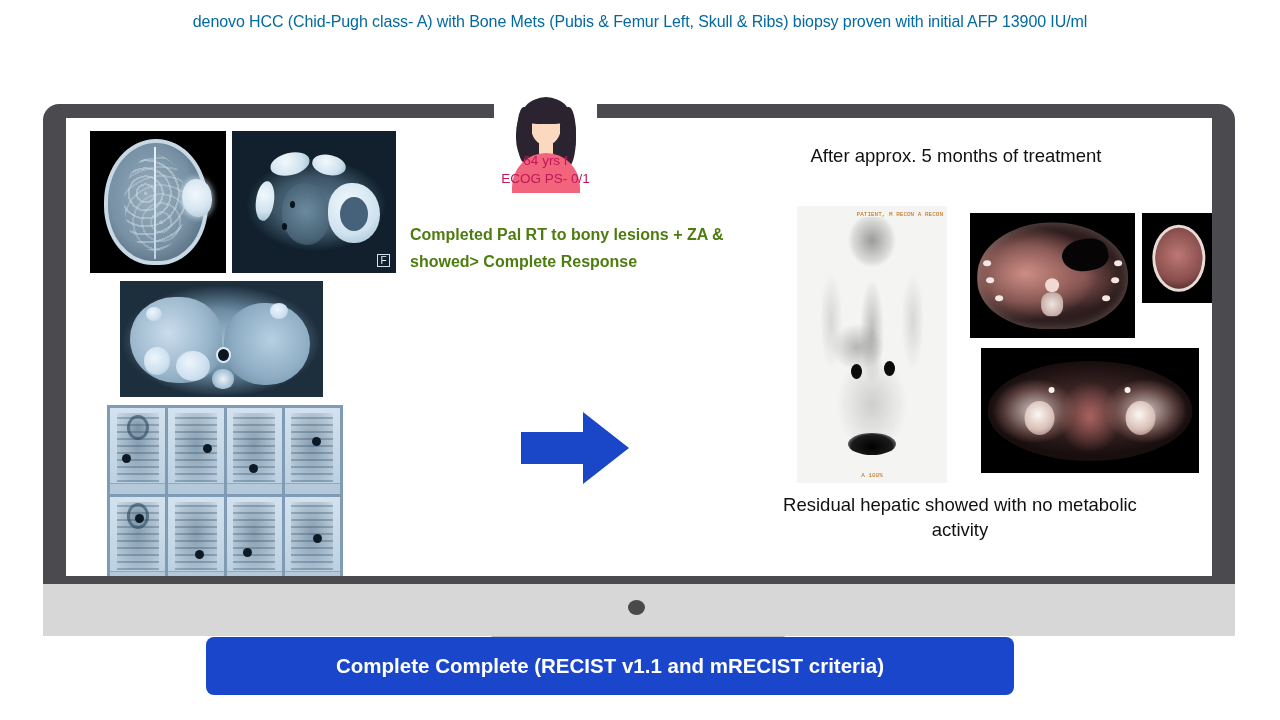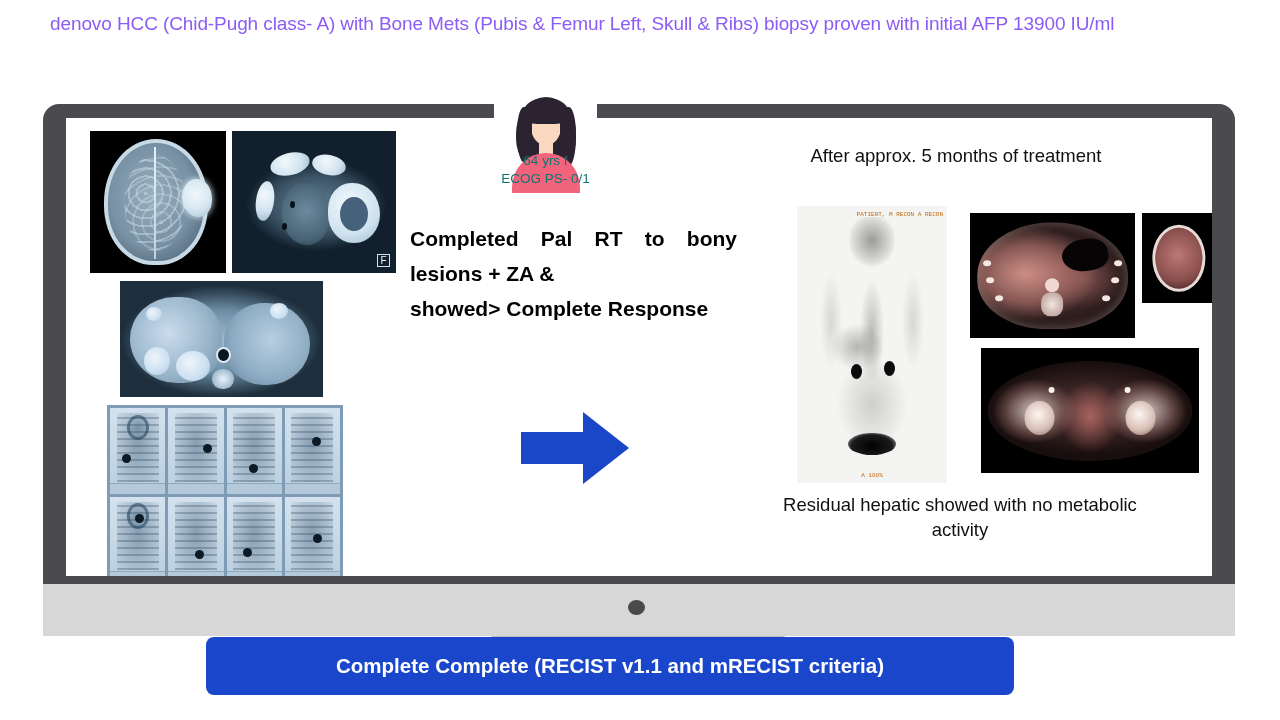--- a/index.html
+++ b/index.html
@@ -8,23 +8,24 @@
     background: #ffffff;
     font-family: "Liberation Sans", sans-serif;
     overflow: hidden;
   }
   .slide { position: relative; width: 1280px; height: 720px; background: #fff; }
 
   
   .title {
     position: absolute;
     left: 50px; top: 12px; width: 1180px;
-    font-size: 19px;
+    text-align: center;
+    font-size: 16px;
     line-height: 1.26;
-    color: #8b5cf6;
+    color: #0369a1;
     letter-spacing: -0.1px;
   }
 
   
   .monitor { position: absolute; left: 43px; top: 104px; width: 1192px; }
   .bezel {
     position: relative;
     width: 1192px; height: 480px;
     background: #4b4a4e;
     border-radius: 16px 16px 0 0;
@@ -205,28 +206,28 @@
   }
   .av-hair-l { position: absolute; left: 23px; top: 18px; width: 15px; height: 56px; border-radius: 45% 30% 50% 50%; background: #2b2430; }
   .av-hair-r { position: absolute; left: 66px; top: 18px; width: 16px; height: 60px; border-radius: 30% 45% 50% 50%; background: #2b2430; }
   .av-body {
     position: absolute; left: 18px; bottom: 0; width: 68px; height: 40px;
     border-radius: 34px 34px 0 0; background: #f2637c;
   }
   .av-neck { position: absolute; left: 45px; top: 50px; width: 14px; height: 16px; background: #fbd9c0; }
   .av-text {
     position: absolute; left: 0; right: 0; bottom: 5px;
-    font-size: 13.5px; line-height: 1.33; color: #0f766e;
+    font-size: 13.5px; line-height: 1.33; color: #be185d;
   }
 
   
   .treatment {
     position: absolute; left: 344px; top: 104px; width: 327px;
-    font-size: 21px; font-weight: bold; line-height: 1.66;
-    color: #000000; text-align: justify;
+    font-size: 16px; font-weight: bold; line-height: 1.66;
+    color: #4d7c0f; text-align: justify;
   }
   .treatment .lastline { text-align: left; }
 
   
   .arrow { position: absolute; left: 455px; top: 294px; width: 108px; height: 72px; }
 
   
   .after-label {
     position: absolute; left: 680px; top: 27px; width: 420px;
     text-align: center; font-size: 18.5px; color: #111;

